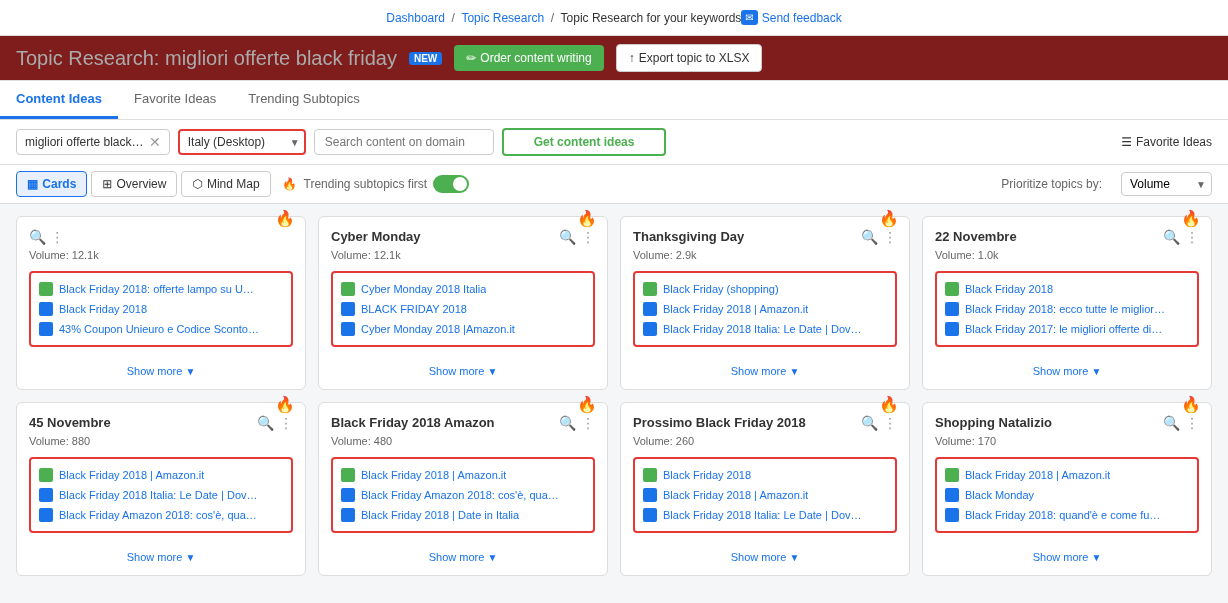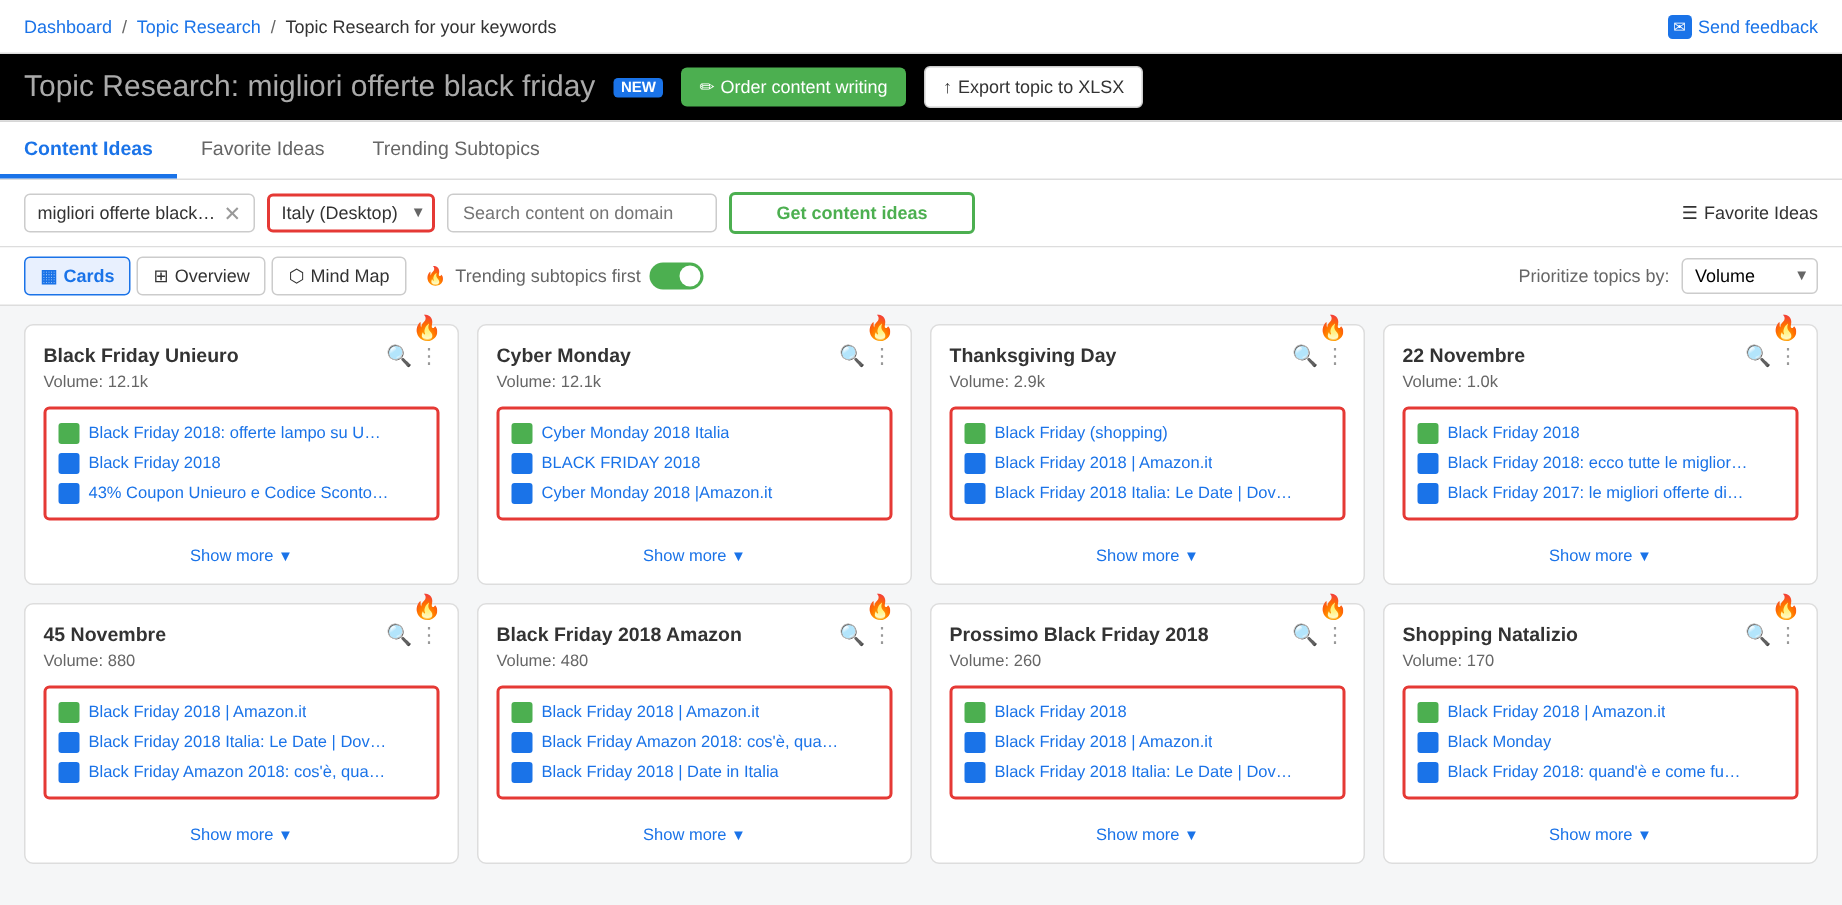--- a/index.html
+++ b/index.html
@@ -5,32 +5,32 @@
     * { box-sizing: border-box; margin: 0; padding: 0; }
     body { font-family: Arial, sans-serif; font-size: 13px; background: #f5f6f7; color: #333; }
 
     
     .top-bar {
       background: #fff;
       border-bottom: 1px solid #ddd;
       padding: 0 16px;
       display: flex;
       align-items: center;
-      justify-content: space-between;
+      justify-content: center;
       height: 36px;
     }
     .breadcrumb { font-size: 12px; color: #666; }
     .breadcrumb span { color: #1a73e8; cursor: pointer; }
     .breadcrumb span:last-child { color: #333; }
     .send-feedback { display: flex; align-items: center; gap: 4px; color: #1a73e8; font-size: 12px; cursor: pointer; }
     .send-feedback-icon { background: #1a73e8; color: white; border-radius: 3px; padding: 2px 4px; font-size: 10px; }
 
     
     .title-bar {
-      background: #000000;
+      background: #7f1d1d;
       padding: 8px 16px;
       display: flex;
       align-items: center;
       gap: 12px;
       border-bottom: 1px solid #ddd;
     }
     .page-title { font-size: 20px; font-weight: bold; color: #333; }
     .page-title span { color: #aaa; font-weight: normal; }
     .new-badge { background: #1a73e8; color: white; font-size: 10px; padding: 1px 5px; border-radius: 3px; font-weight: bold; }
     .btn-green { background: #4caf50; color: white; border: none; border-radius: 4px; padding: 6px 12px; font-size: 12px; cursor: pointer; display: flex; align-items: center; gap: 4px; }
@@ -64,21 +64,21 @@
       padding: 4px 8px;
       background: #fff;
       gap: 4px;
     }
     .search-val { font-size: 12px; color: #333; max-width: 120px; overflow: hidden; text-overflow: ellipsis; white-space: nowrap; }
     .clear-x { color: #999; cursor: pointer; font-size: 14px; }
     .select-wrap { position: relative; }
     .select-wrap select {
       border: 2px solid #e53935;
       border-radius: 4px;
-      padding: 4px 19px 4px 8px;
+      padding: 4px 35px 4px 8px;
       font-size: 12px;
       appearance: none;
       background: white;
       cursor: pointer;
       color: #333;
     }
     .select-arrow { position: absolute; right: 6px; top: 50%; transform: translateY(-50%); pointer-events: none; color: #666; font-size: 10px; }
     .domain-search { border: 1px solid #ccc; border-radius: 4px; padding: 5px 10px; font-size: 12px; color: #999; width: 180px; }
     .btn-get-ideas { background: white; color: #4caf50; border: 2px solid #4caf50; border-radius: 4px; padding: 5px 30px; font-size: 12px; cursor: pointer; font-weight: bold; }
     .favorite-ideas-link { margin-left: auto; color: #333; font-size: 12px; cursor: pointer; display: flex; align-items: center; gap: 4px; }
@@ -203,36 +203,35 @@
   </button>
   <div class="trending-toggle">
     <span style="color:#e53935;">🔥</span>
     <span>Trending subtopics first</span>
     <div class="toggle-switch">
       <div class="toggle-knob"></div>
     </div>
   </div>
   <div class="prioritize">
     <span>Prioritize topics by:</span>
-    <div style="position:relative;">
+    <div style="position:relative;margin-left:11px;">
       <select style="border:1px solid #ccc;border-radius:4px;padding:4px 24px 4px 8px;font-size:12px;appearance:none;background:white;">
         <option>Volume</option>
         <option>Difficulty</option>
         <option>Relevance</option>
       </select>
       <span style="position:absolute;right:6px;top:50%;transform:translateY(-50%);pointer-events:none;color:#666;font-size:10px;">▼</span>
     </div>
   </div>
 </div>
 
 <div class="cards-grid" id="cards-container">
 <div class="card">
     <span class="card-fire">🔥</span>
     <div class="card-header">
-      <span class="card-title">Black Friday Unieuro</span>
       <span class="card-icons">🔍&nbsp;⋮</span>
     </div>
     <div class="card-volume">Volume: 12.1k</div>
     <div class="card-items">
 
         <div class="card-item">
           <div class="card-item-icon icon-green"></div>
           <span class="card-item-text">Black Friday 2018: offerte lampo su Unieuro</span>
         </div>
 

